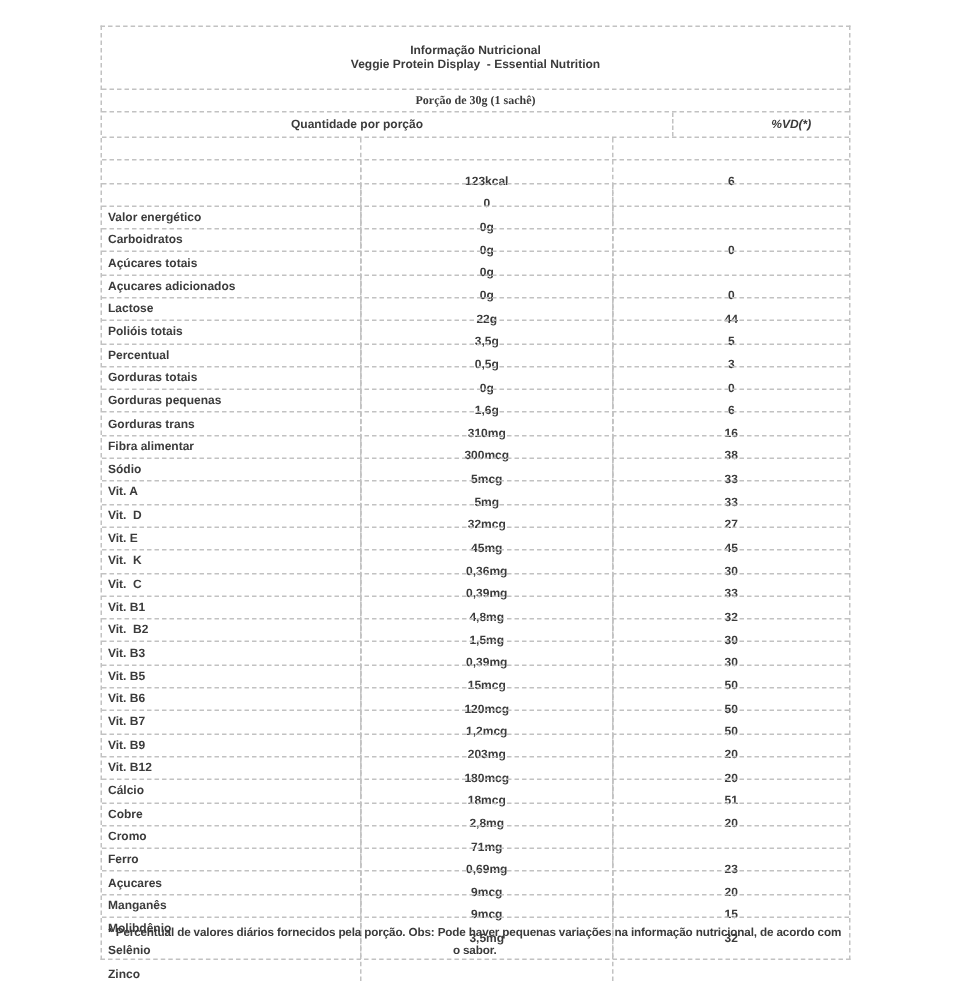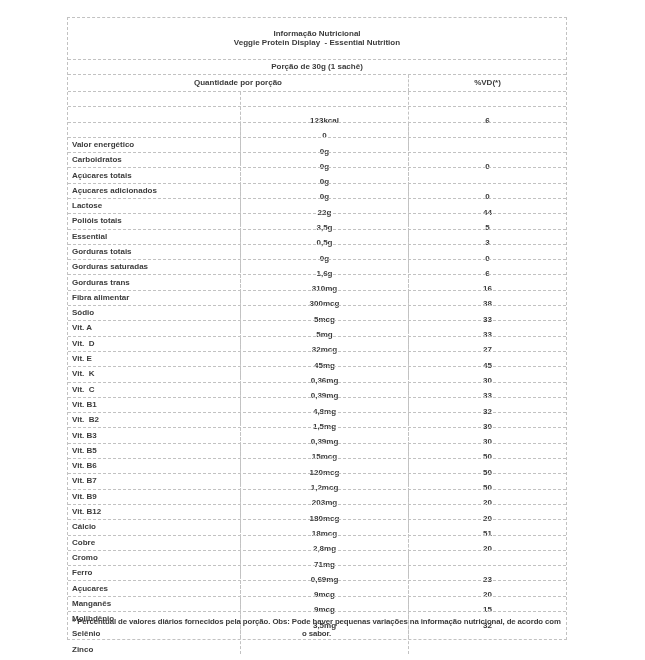--- a/index.html
+++ b/index.html
@@ -43,35 +43,37 @@
   }
   .title-line { white-space: pre; }
   .serving-cell {
     height: 15px;
     box-sizing: border-box;
     border-top: 1px dashed #c2c2c2;
     display: flex;
     align-items: center;
     justify-content: center;
     text-align: center;
+    font-family: Liberation Serif, serif;
   }
   .hdr-row {
     height: 17px;
     box-sizing: border-box;
     border-top: 1px dashed #c2c2c2;
     display: grid;
     grid-template-columns: 340px 158px;
+    gap: 40px;
   }
   .hdr-amount {
     display: flex; align-items: center; justify-content: center;
   }
   .hdr-dv {
     box-sizing: border-box;
     border-left: 1px dashed #c2c2c2;
-    display: flex; align-items: center; justify-content: center;
+    display: flex; align-items: center; justify-content: center; font-style: italic;
   }
   .rows { display: flex; flex-direction: column; }
   .nrow {
     height: 15.3px;
     box-sizing: border-box;
     border-top: 1px dashed #c2c2c2;
     display: grid;
     grid-template-columns: 172px 168px 158px;
   }
   .nrow .label {
@@ -152,33 +154,33 @@
     <div class="dv"></div>
   </div>
 
   <div class="nrow">
     <div class="label">Polióis totais</div>
     <div class="amount">0g</div>
     <div class="dv">0</div>
   </div>
 
   <div class="nrow">
-    <div class="label">Essential</div>
+    <div class="label">Percentual</div>
     <div class="amount">22g</div>
     <div class="dv">44</div>
   </div>
 
   <div class="nrow">
     <div class="label">Gorduras totais</div>
     <div class="amount">3,5g</div>
     <div class="dv">5</div>
   </div>
 
   <div class="nrow">
-    <div class="label">Gorduras saturadas</div>
+    <div class="label">Gorduras pequenas</div>
     <div class="amount">0,5g</div>
     <div class="dv">3</div>
   </div>
 
   <div class="nrow">
     <div class="label">Gorduras trans</div>
     <div class="amount">0g</div>
     <div class="dv">0</div>
   </div>
 

